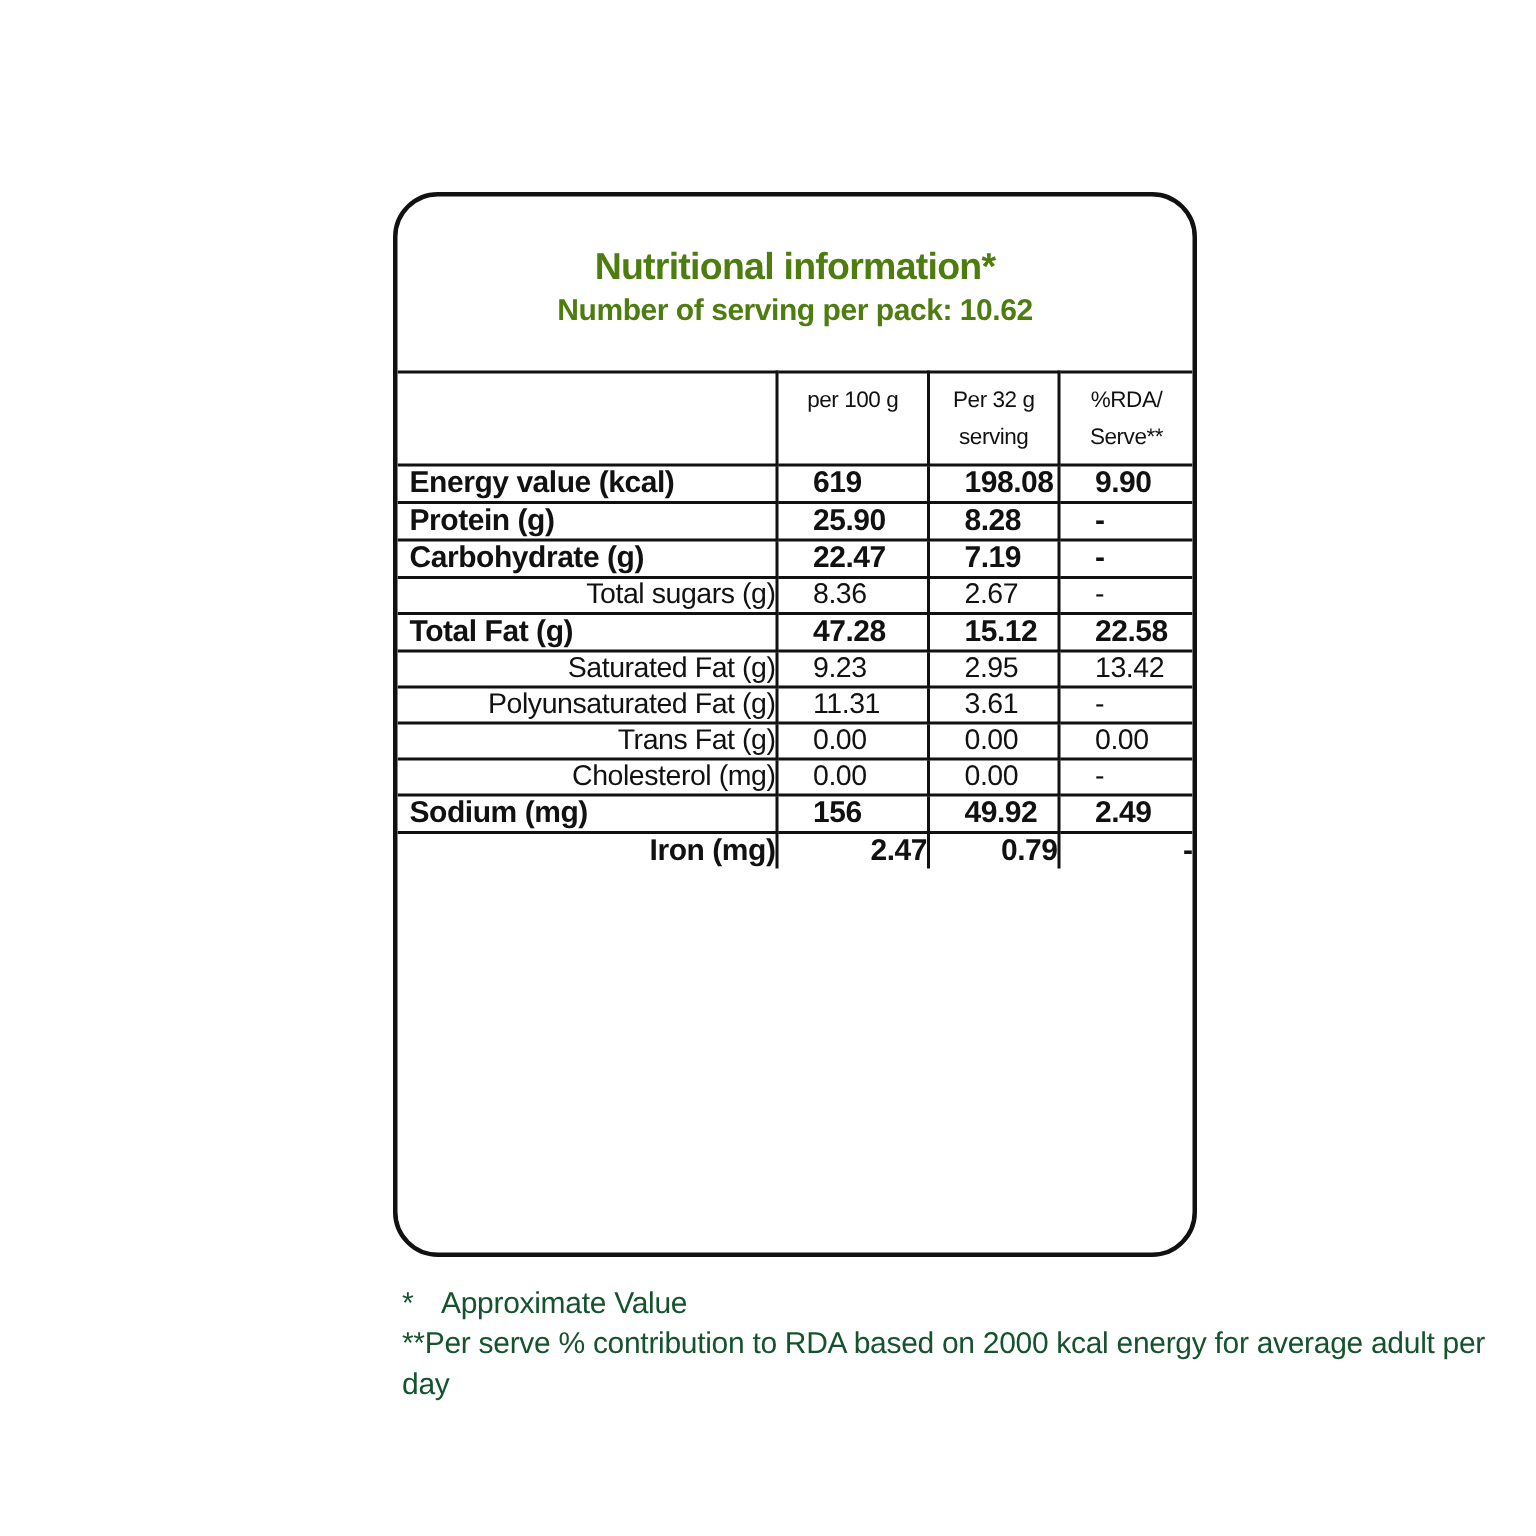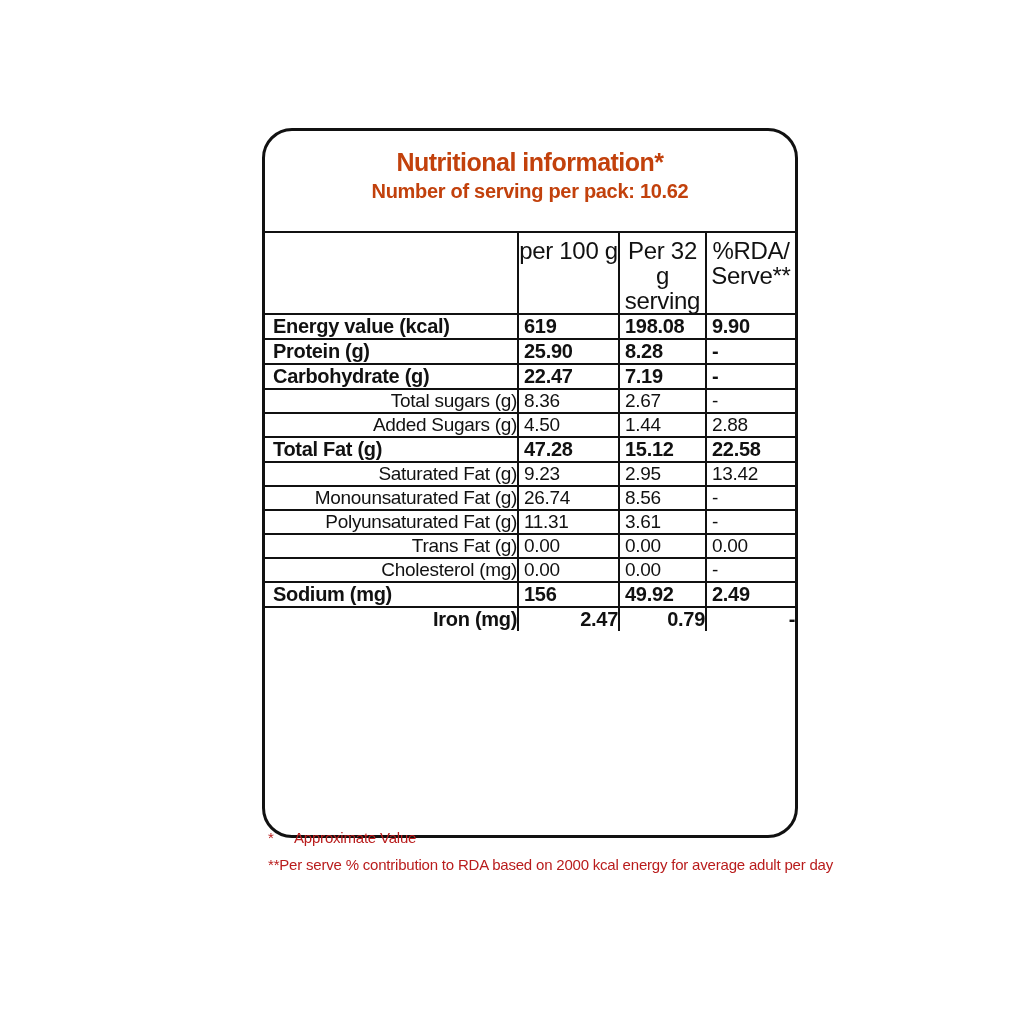--- a/index.html
+++ b/index.html
@@ -14,24 +14,24 @@
   .panel {
     position: absolute;
     left: 262px; top: 128px;
     width: 536px; height: 710px;
     border: 3px solid #111111;
     border-radius: 30px;
     overflow: hidden;
     background: #ffffff;
   }
   .title-block {
-    height: 100px;
-    padding-top: 16px;
+    height: 116px;
+    padding-top: 32px;
     text-align: center;
-    color: #c2410c;
+    color: #4d7c0f;
   }
   .title {
     font-size: 25px;
     font-weight: bold;
     letter-spacing: -0.5px;
     line-height: 30px;
   }
   .subtitle {
     font-size: 20px;
     font-weight: bold;
@@ -48,39 +48,39 @@
   col.c2 { width: 87px; }
   col.c3 { width: 89px; }
   th, td { border: 2px solid #111111; }
   th:first-child, td:first-child { border-left: none; }
   th:last-child,  td:last-child  { border-right: none; }
   tbody tr:last-child td { border-bottom: none; text-align: right; }
   thead tr { height: 62px; }
   tbody tr { height: 20px; }
   th {
     font-weight: normal;
-    font-size: 24px;
+    font-size: 15px;
     letter-spacing: -0.3px;
     text-align: center;
     vertical-align: top;
     padding-top: 5px;
     line-height: 25px;
   }
   td { vertical-align: middle; font-size: 19px; letter-spacing: -0.3px; }
   td.label { text-align: left; padding-left: 8px; }
   tr.indent td.label { padding-left: 40px; text-align: right; }
   tr.bold td { font-weight: bold; font-size: 20px; }
-  td.val { padding-left: 5px; }
+  td.val { padding-left: 23px; }
   .footnotes {
     position: absolute;
-    left: 268px; top: 824px;
-    font-size: 15px;
+    left: 268px; top: 856px;
+    font-size: 20px;
     letter-spacing: -0.2px;
     line-height: 27px;
-    color: #b91c1c;
+    color: #14532d;
   }
   .footnote .marker { display: inline-block; }
   .footnote.gap .marker { width: 26px; }
 </style>
 </head>
 <body>
 
 <div class="panel">
   <div class="title-block">
     <div class="title">Nutritional information*</div>
@@ -128,43 +128,31 @@
     <td class="val">22.47</td>
     <td class="val">7.19</td>
     <td class="val">-</td>
   </tr>
         <tr class="indent">
     <td class="label">Total sugars (g)</td>
     <td class="val">8.36</td>
     <td class="val">2.67</td>
     <td class="val">-</td>
   </tr>
-        <tr class="indent">
-    <td class="label">Added Sugars (g)</td>
-    <td class="val">4.50</td>
-    <td class="val">1.44</td>
-    <td class="val">2.88</td>
-  </tr>
         <tr class="bold">
     <td class="label">Total Fat (g)</td>
     <td class="val">47.28</td>
     <td class="val">15.12</td>
     <td class="val">22.58</td>
   </tr>
         <tr class="indent">
     <td class="label">Saturated Fat (g)</td>
     <td class="val">9.23</td>
     <td class="val">2.95</td>
     <td class="val">13.42</td>
-  </tr>
-        <tr class="indent">
-    <td class="label">Monounsaturated Fat (g)</td>
-    <td class="val">26.74</td>
-    <td class="val">8.56</td>
-    <td class="val">-</td>
   </tr>
         <tr class="indent">
     <td class="label">Polyunsaturated Fat (g)</td>
     <td class="val">11.31</td>
     <td class="val">3.61</td>
     <td class="val">-</td>
   </tr>
         <tr class="indent">
     <td class="label">Trans Fat (g)</td>
     <td class="val">0.00</td>

